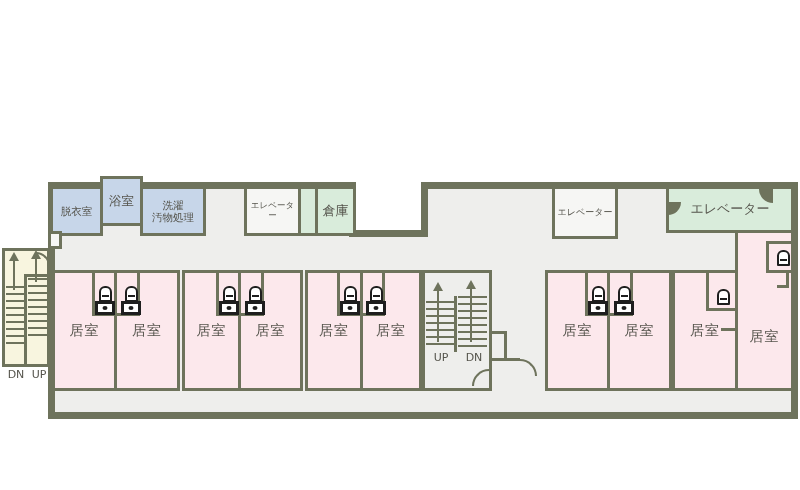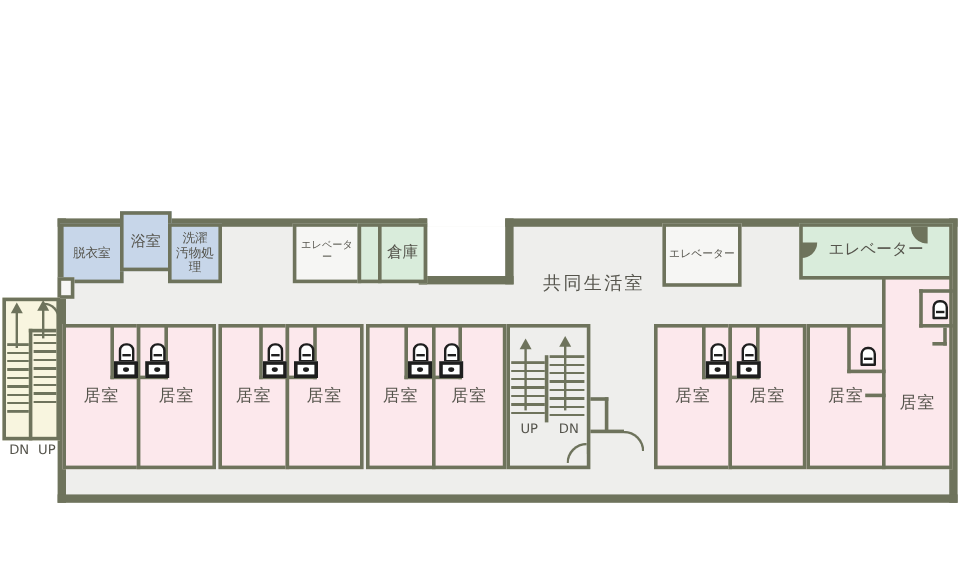--- a/index.html
+++ b/index.html
@@ -47,21 +47,21 @@
   <div class="wall" style="left:48px;top:182px;width:7px;height:237px;"></div>
   <div class="wall" style="left:791px;top:182px;width:7px;height:237px;"></div>
   <div class="wall" style="left:48px;top:412px;width:750px;height:7px;"></div>
 
   <div class="room blue" style="left:50px;top:186px;width:53px;height:50px;font-size:10.5px;">
     <span class="lbl">脱衣室</span>
   </div>
   <div class="room blue" style="left:100px;top:176px;width:43px;height:50px;font-size:12.5px;">
     <span class="lbl">浴室</span>
   </div>
-  <div class="room blue" style="left:140px;top:186px;width:45px;height:50px;font-size:10.5px;">
+  <div class="room blue" style="left:140px;top:186px;width:66px;height:50px;font-size:10.5px;">
     <span class="lbl">
       <span style="display:block;">洗濯</span>
       <span style="display:block;">汚物処理</span>
     </span>
   </div>
   <div class="room whitefill" style="left:244px;top:186px;width:57px;height:50px;font-size:8.5px;">
     <span class="lbl">エレベーター</span>
   </div>
   <div class="room green" style="left:298px;top:186px;width:20px;height:50px;"></div>
   <div class="room green" style="left:315px;top:186px;width:41px;height:50px;font-size:13px;">
@@ -71,21 +71,20 @@
 
   <div class="room whitefill" style="left:552px;top:186px;width:66px;height:53px;font-size:9px;">
     <span class="lbl">エレベーター</span>
   </div>
   <div class="room green" style="left:666px;top:186px;width:128px;height:47px;font-size:13px;">
     <span class="lbl">エレベーター</span>
   </div>
   <div class="doorsolid" style="left:668px;top:202px;width:13px;height:13px;border-radius:0 0 100% 0;"></div>
   <div class="doorsolid" style="left:759px;top:189px;width:14px;height:14px;border-radius:0 0 0 100%;"></div>
 
-  <div class="freetext" style="left:410px;top:227px;width:170px;font-size:15px;letter-spacing:2px;">共同生活室</div>
 
   <div class="room pink" style="left:52px;top:270px;width:65px;height:121px;font-size:14px;letter-spacing:1px;">
     <span class="lbl">居室</span>
   </div>
   <div class="room pink" style="left:114px;top:270px;width:66px;height:121px;font-size:14px;letter-spacing:1px;">
     <span class="lbl">居室</span>
   </div>
   <div class="room pink" style="left:182px;top:270px;width:59px;height:121px;font-size:14px;letter-spacing:1px;">
     <span class="lbl">居室</span>
   </div>

